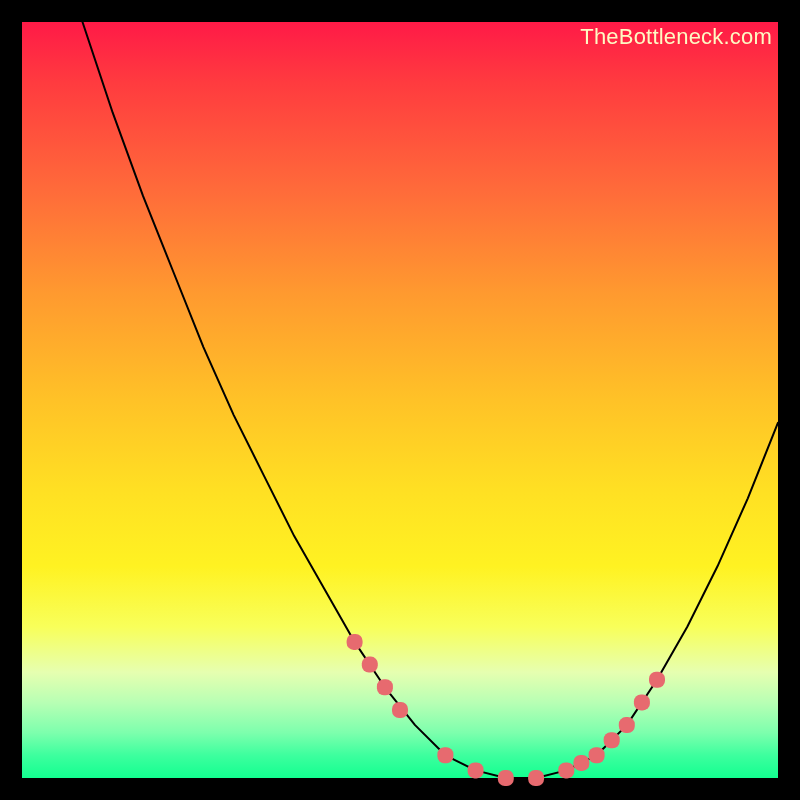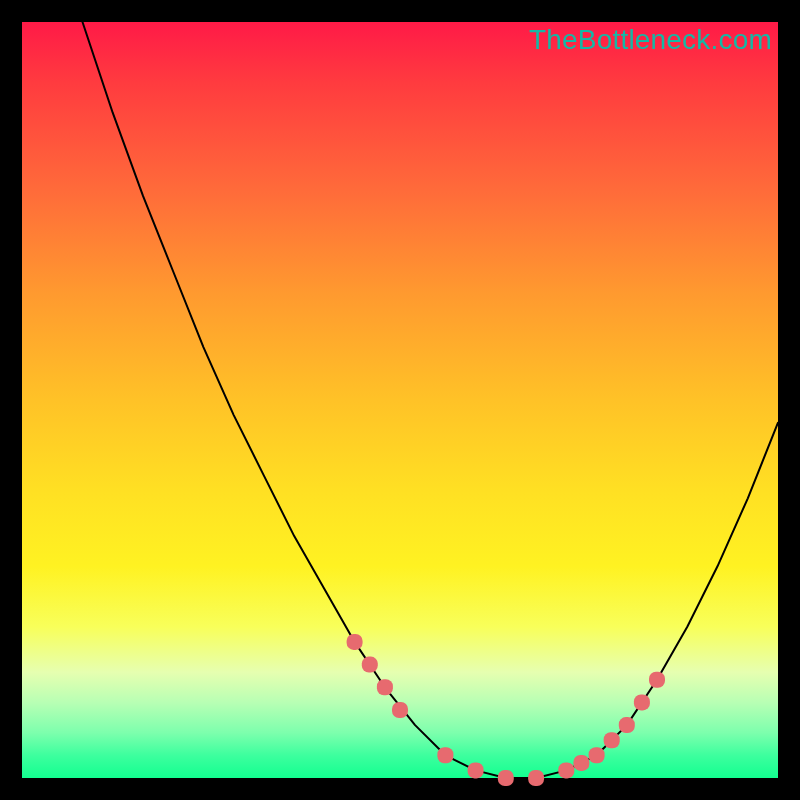--- a/index.html
+++ b/index.html
@@ -40,22 +40,22 @@
       #b8ffb4 90%,
       #7dffad 94%,
       #3dff9e 97%,
       #13ff90 100%
     );
   }
   .watermark {
     position: absolute;
     top: 2px;
     right: 6px;
-    color: #14b8a6;
-    font-size: 28px;
+    color: #fef9c3;
+    font-size: 22px;
     font-weight: 500;
     letter-spacing: 0.2px;
     user-select: none;
   }
   svg.curve {
     position: absolute;
     left: 0;
     top: 0;
     width: 756px;
     height: 756px;

